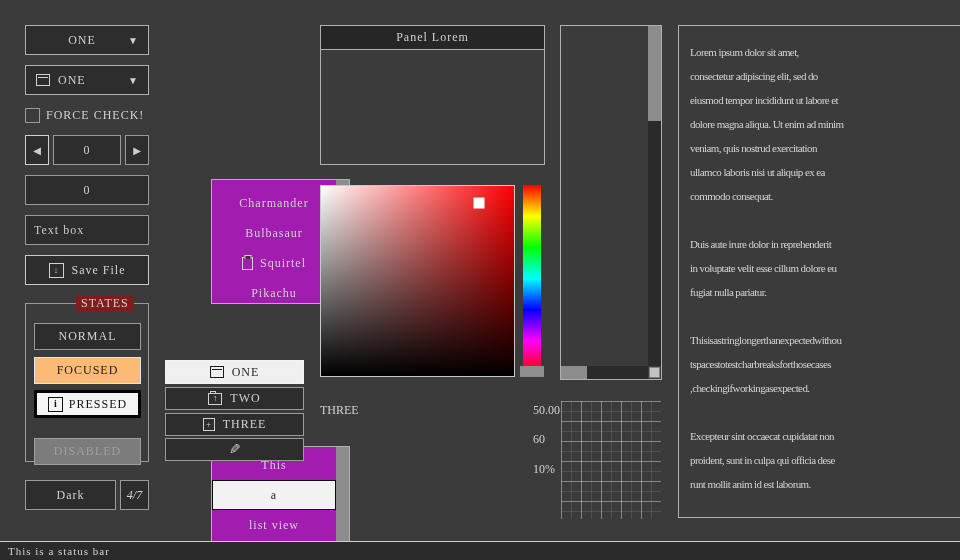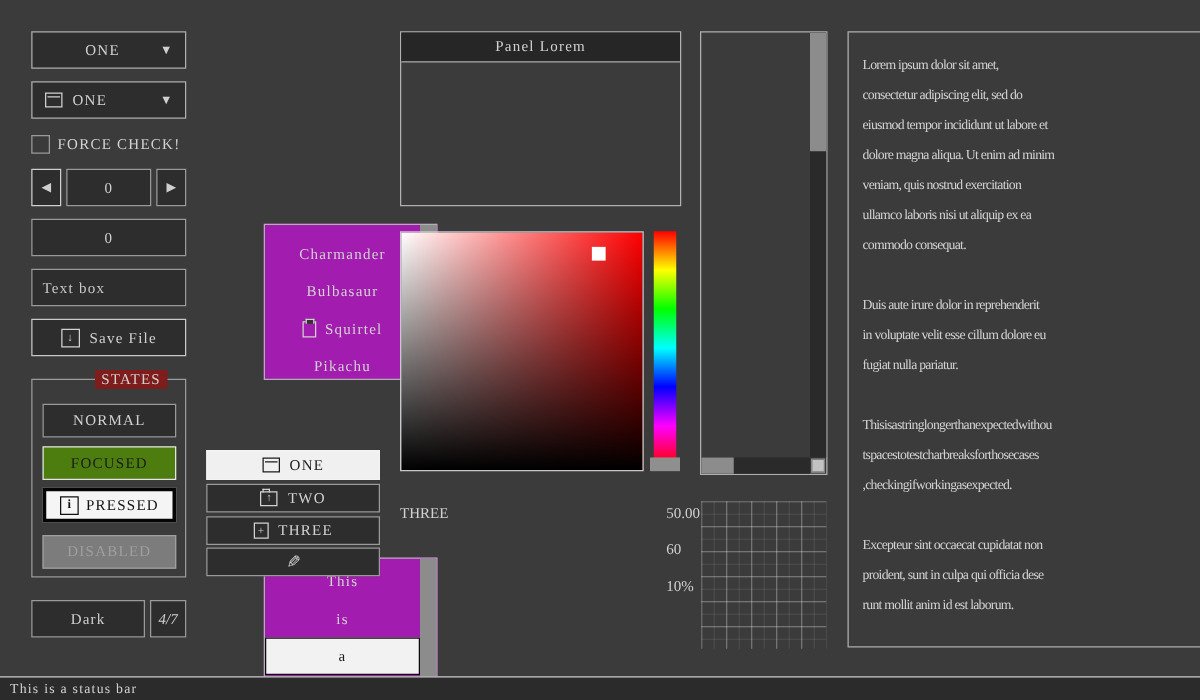--- a/index.html
+++ b/index.html
@@ -17,21 +17,21 @@
   .combo .val.centered{text-align:center;}
   .arrow{font-size:10px;color:#cfcfcf;}
 
   
   .cb-box{width:15px;height:15px;border:1px solid #9a9a9a;background:#3b3b3b;display:inline-block;box-sizing:border-box;}
 
   
   .btn{border:1px solid #9a9a9a;background:#2d2d2d;color:#d2d2d2;display:flex;align-items:center;justify-content:center;gap:8px;cursor:pointer;}
   .btn.bordered{border:1px solid #c9c9c9;}
   .btn.light{background:#f0f0f0;color:#1c1c1c;border-color:#f3f3f3;}
-  .btn.focused{background:#4d7c0f;color:#1b1b1b;border:1px solid #e3e3e3;}
+  .btn.focused{background:#fdba74;color:#1b1b1b;border:1px solid #e3e3e3;}
   .btn.pressed{background:#f5f5f5;color:#111;border:3px solid #050505;}
   .btn.disabled{background:#7c7c7c;color:#9f9f9f;border-color:#9f9f9f;}
 
   
   .group{border:1px solid #9a9a9a;position:relative;}
   .group .legend{position:absolute;top:-8px;left:6px;background:#7f1d1d;padding:0 5px;letter-spacing:1px;margin-left:44px;}
 
   
   .listbox{border:1px solid #b0b0b0;background:#a21caf;overflow:hidden;position:relative;margin-left:46px;}
   .list-items{position:absolute;left:0;top:0;right:13px;}
@@ -122,21 +122,21 @@
   <div class="abs group" style="left:25px;top:303px;width:124px;height:159px;">
     <span class="legend">STATES</span>
     <div class="abs btn lsp" style="left:8px;top:19px;width:107px;height:27px;">NORMAL</div>
     <div class="abs btn focused lsp" style="left:8px;top:53px;width:107px;height:27px;">FOCUSED</div>
     <div class="abs btn pressed" style="left:8px;top:86px;width:107px;height:28px;gap:6px;">
       <span class="bicon info-icon">
           <span class="g">i</span>
         </span>
       <span class="lsp">PRESSED</span>
     </div>
-    <div class="abs btn disabled lsp" style="left:8px;top:124px;width:107px;height:27px;">DISABLED</div>
+    <div class="abs btn disabled lsp" style="left:8px;top:134px;width:107px;height:27px;">DISABLED</div>
   </div>
 
   <div class="abs btn lsp" style="left:25px;top:480px;width:91px;height:30px;">Dark</div>
   <div class="abs widget center" style="left:120px;top:480px;width:29px;height:30px;font-style:italic;">4/7</div>
 
   <div class="abs listbox" style="left:165px;top:20px;width:139px;height:125px;">
     <div class="list-items" style="padding-top:8px;">
         <div class="list-item">
           <span>Charmander</span>
         </div>
@@ -153,23 +153,20 @@
       </div>
     <div class="vtrack">
       <div class="vthumb" style="height: 70%;"></div>
     </div>
   </div>
 
   <div class="abs listbox" style="left:165px;top:162px;width:139px;height:183px;">
     <div class="list-items" style="padding-top:3px;">
         <div class="list-item">
           <span>This</span>
-        </div>
-        <div class="list-item">
-          <span>is</span>
         </div>
         <div class="list-item selected">
           <span>a</span>
         </div>
         <div class="list-item">
           <span>list view</span>
         </div>
       </div>
     <div class="vtrack">
       <div class="vthumb" style="height: 76%;"></div>

